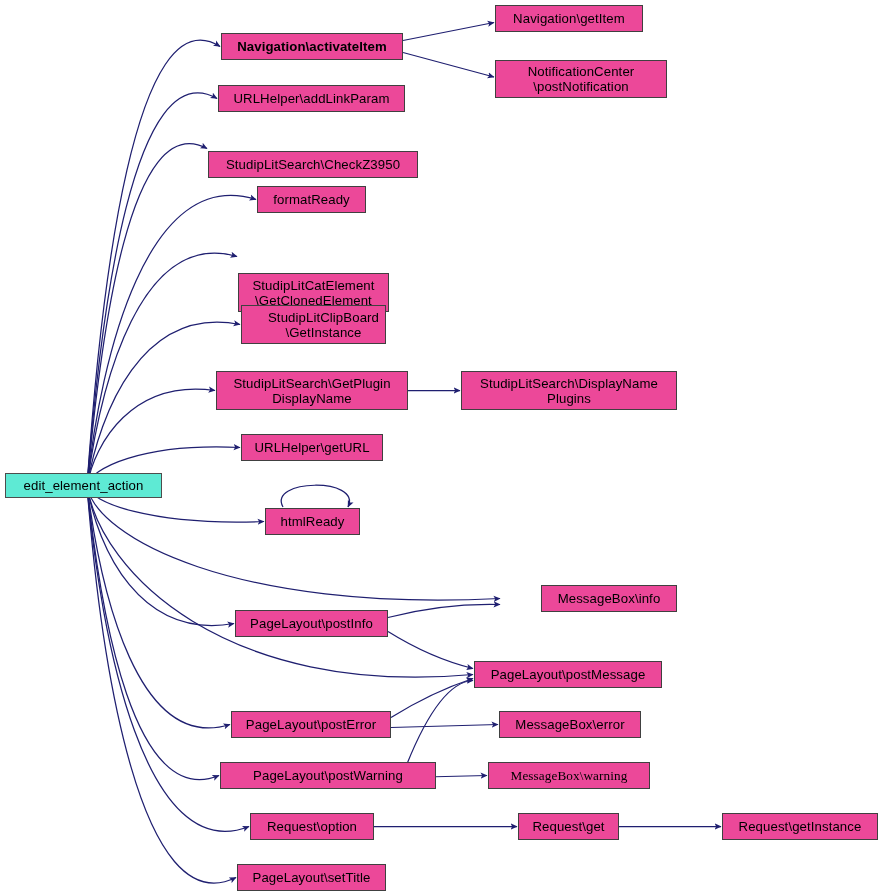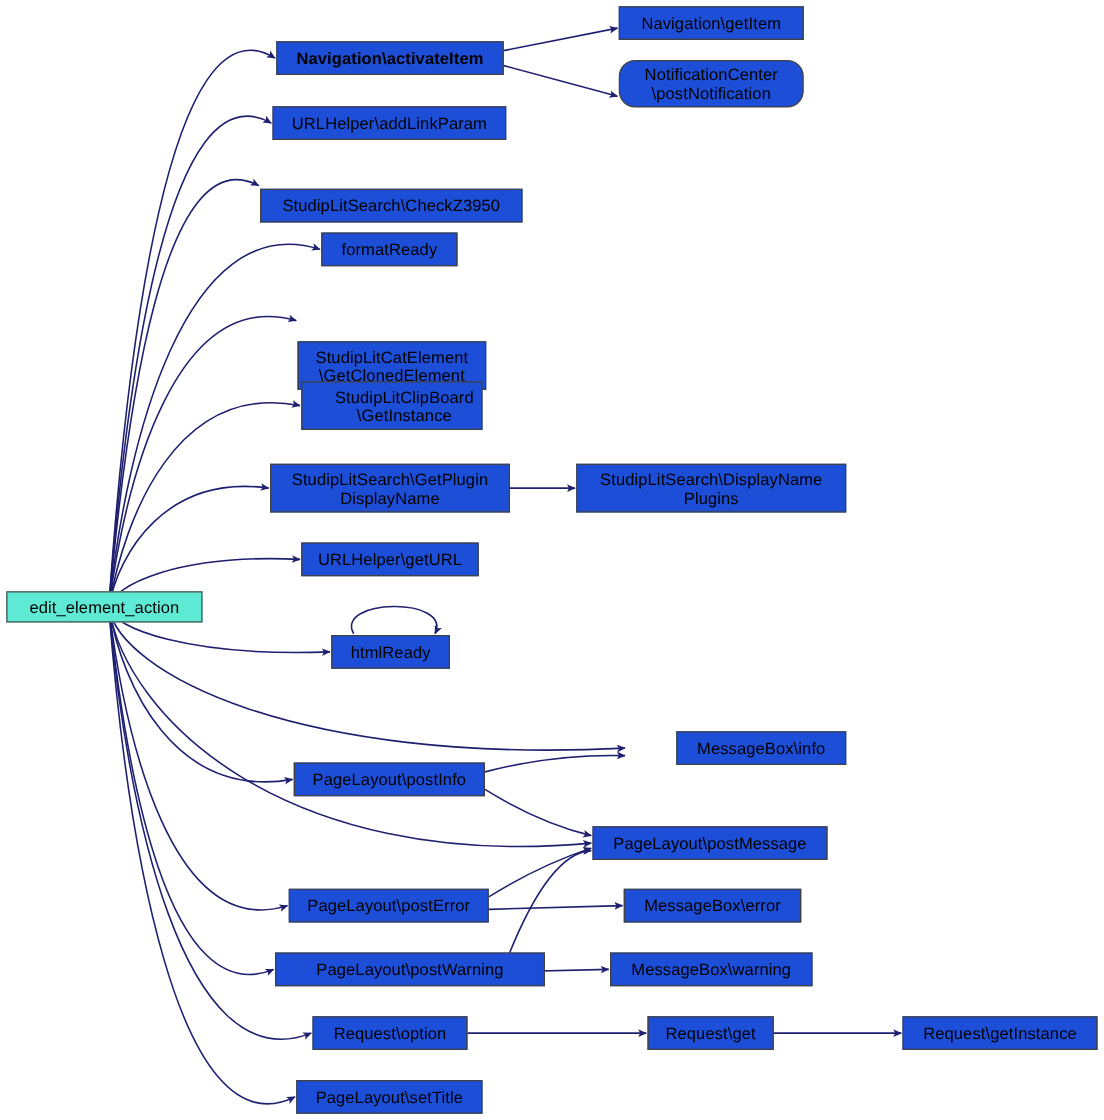--- a/index.html
+++ b/index.html
@@ -20,21 +20,21 @@
     position: absolute;
     left: 0;
     top: 0;
     width: 883px;
     height: 896px;
     pointer-events: none;
   }
   .node {
     position: absolute;
     box-sizing: border-box;
-    background: #1d4ed8;
+    background: #ec4899;
     border: 1px solid #404040;
     display: flex;
     align-items: center;
     justify-content: center;
     text-align: center;
     color: #000000;
     font-size: 13.2px;
     line-height: 15px;
     letter-spacing: 0.1px;
     white-space: pre-line;
@@ -86,40 +86,40 @@
       <path d="M 404 771.5 Q 438.5 682, 473 680.5" fill="none" stroke="#1f1f70" stroke-width="1.25" marker-end="url(#arrowhead)"></path>
       <path d="M 404 777.5 Q 445.5 776.5, 487 775.5" fill="none" stroke="#1f1f70" stroke-width="1.25" marker-end="url(#arrowhead)"></path>
       <path d="M 374 826.5 Q 445.5 826.5, 517 826.5" fill="none" stroke="#1f1f70" stroke-width="1.25" marker-end="url(#arrowhead)"></path>
       <path d="M 619 826.5 Q 670 826.5, 721 826.5" fill="none" stroke="#1f1f70" stroke-width="1.25" marker-end="url(#arrowhead)"></path>
       <path d="M 283 507 C 267 479, 362 477, 348 507" fill="none" stroke="#1f1f70" stroke-width="1.25" marker-end="url(#arrowhead)"></path>
     </svg>
   <div id="node-layer">
       <div class="node highlight" style="left: 5px; top: 473px; width: 157px; height: 25px;"><span class="node-label">edit_element_action</span></div>
       <div class="node" style="left: 221px; top: 33px; width: 182px; height: 27px; font-weight: bold;"><span class="node-label">Navigation\activateItem</span></div>
       <div class="node" style="left: 495px; top: 5px; width: 148px; height: 27px;"><span class="node-label">Navigation\getItem</span></div>
-      <div class="node" style="left: 495px; top: 48px; width: 148px; height: 38px; border-radius: 13px;"><span class="node-label">NotificationCenter
+      <div class="node" style="left: 495px; top: 60px; width: 172px; height: 38px;"><span class="node-label">NotificationCenter
 \postNotification</span></div>
       <div class="node" style="left: 218px; top: 85px; width: 187px; height: 27px;"><span class="node-label">URLHelper\addLinkParam</span></div>
       <div class="node" style="left: 208px; top: 135px; width: 210px; height: 27px; margin-top: 16px;"><span class="node-label">StudipLitSearch\CheckZ3950</span></div>
       <div class="node" style="left: 257px; top: 186px; width: 109px; height: 27px;"><span class="node-label">formatReady</span></div>
       <div class="node" style="left: 238px; top: 237px; width: 151px; height: 39px; margin-top: 36px;"><span class="node-label">StudipLitCatElement
 \GetClonedElement</span></div>
       <div class="node" style="left: 241px; top: 305px; width: 145px; height: 39px; justify-content: flex-end;"><span class="node-label">StudipLitClipBoard
 \GetInstance</span></div>
       <div class="node" style="left: 216px; top: 371px; width: 192px; height: 39px;"><span class="node-label">StudipLitSearch\GetPlugin
 DisplayName</span></div>
       <div class="node" style="left: 461px; top: 371px; width: 216px; height: 39px;"><span class="node-label">StudipLitSearch\DisplayName
 Plugins</span></div>
       <div class="node" style="left: 241px; top: 434px; width: 142px; height: 27px;"><span class="node-label">URLHelper\getURL</span></div>
       <div class="node" style="left: 265px; top: 508px; width: 95px; height: 27px;"><span class="node-label">htmlReady</span></div>
       <div class="node" style="left: 235px; top: 610px; width: 153px; height: 27px;"><span class="node-label">PageLayout\postInfo</span></div>
       <div class="node" style="left: 501px; top: 585px; width: 136px; height: 27px; margin-left: 40px;"><span class="node-label">MessageBox\info</span></div>
       <div class="node" style="left: 474px; top: 661px; width: 188px; height: 27px;"><span class="node-label">PageLayout\postMessage</span></div>
       <div class="node" style="left: 231px; top: 711px; width: 160px; height: 27px;"><span class="node-label">PageLayout\postError</span></div>
       <div class="node" style="left: 499px; top: 711px; width: 142px; height: 27px;"><span class="node-label">MessageBox\error</span></div>
       <div class="node" style="left: 220px; top: 762px; width: 216px; height: 27px;"><span class="node-label">PageLayout\postWarning</span></div>
-      <div class="node" style="left: 488px; top: 762px; width: 162px; height: 27px;"><span class="node-label">MessageBox\warning</span></div>
+      <div class="node" style="left: 488px; top: 762px; width: 162px; height: 27px; font-family: Liberation Serif, serif;"><span class="node-label">MessageBox\warning</span></div>
       <div class="node" style="left: 250px; top: 813px; width: 124px; height: 27px;"><span class="node-label">Request\option</span></div>
       <div class="node" style="left: 518px; top: 813px; width: 101px; height: 27px;"><span class="node-label">Request\get</span></div>
       <div class="node" style="left: 722px; top: 813px; width: 156px; height: 27px;"><span class="node-label">Request\getInstance</span></div>
       <div class="node" style="left: 237px; top: 864px; width: 149px; height: 27px;"><span class="node-label">PageLayout\setTitle</span></div>
     </div>
 </div>
 
 </body></html>

